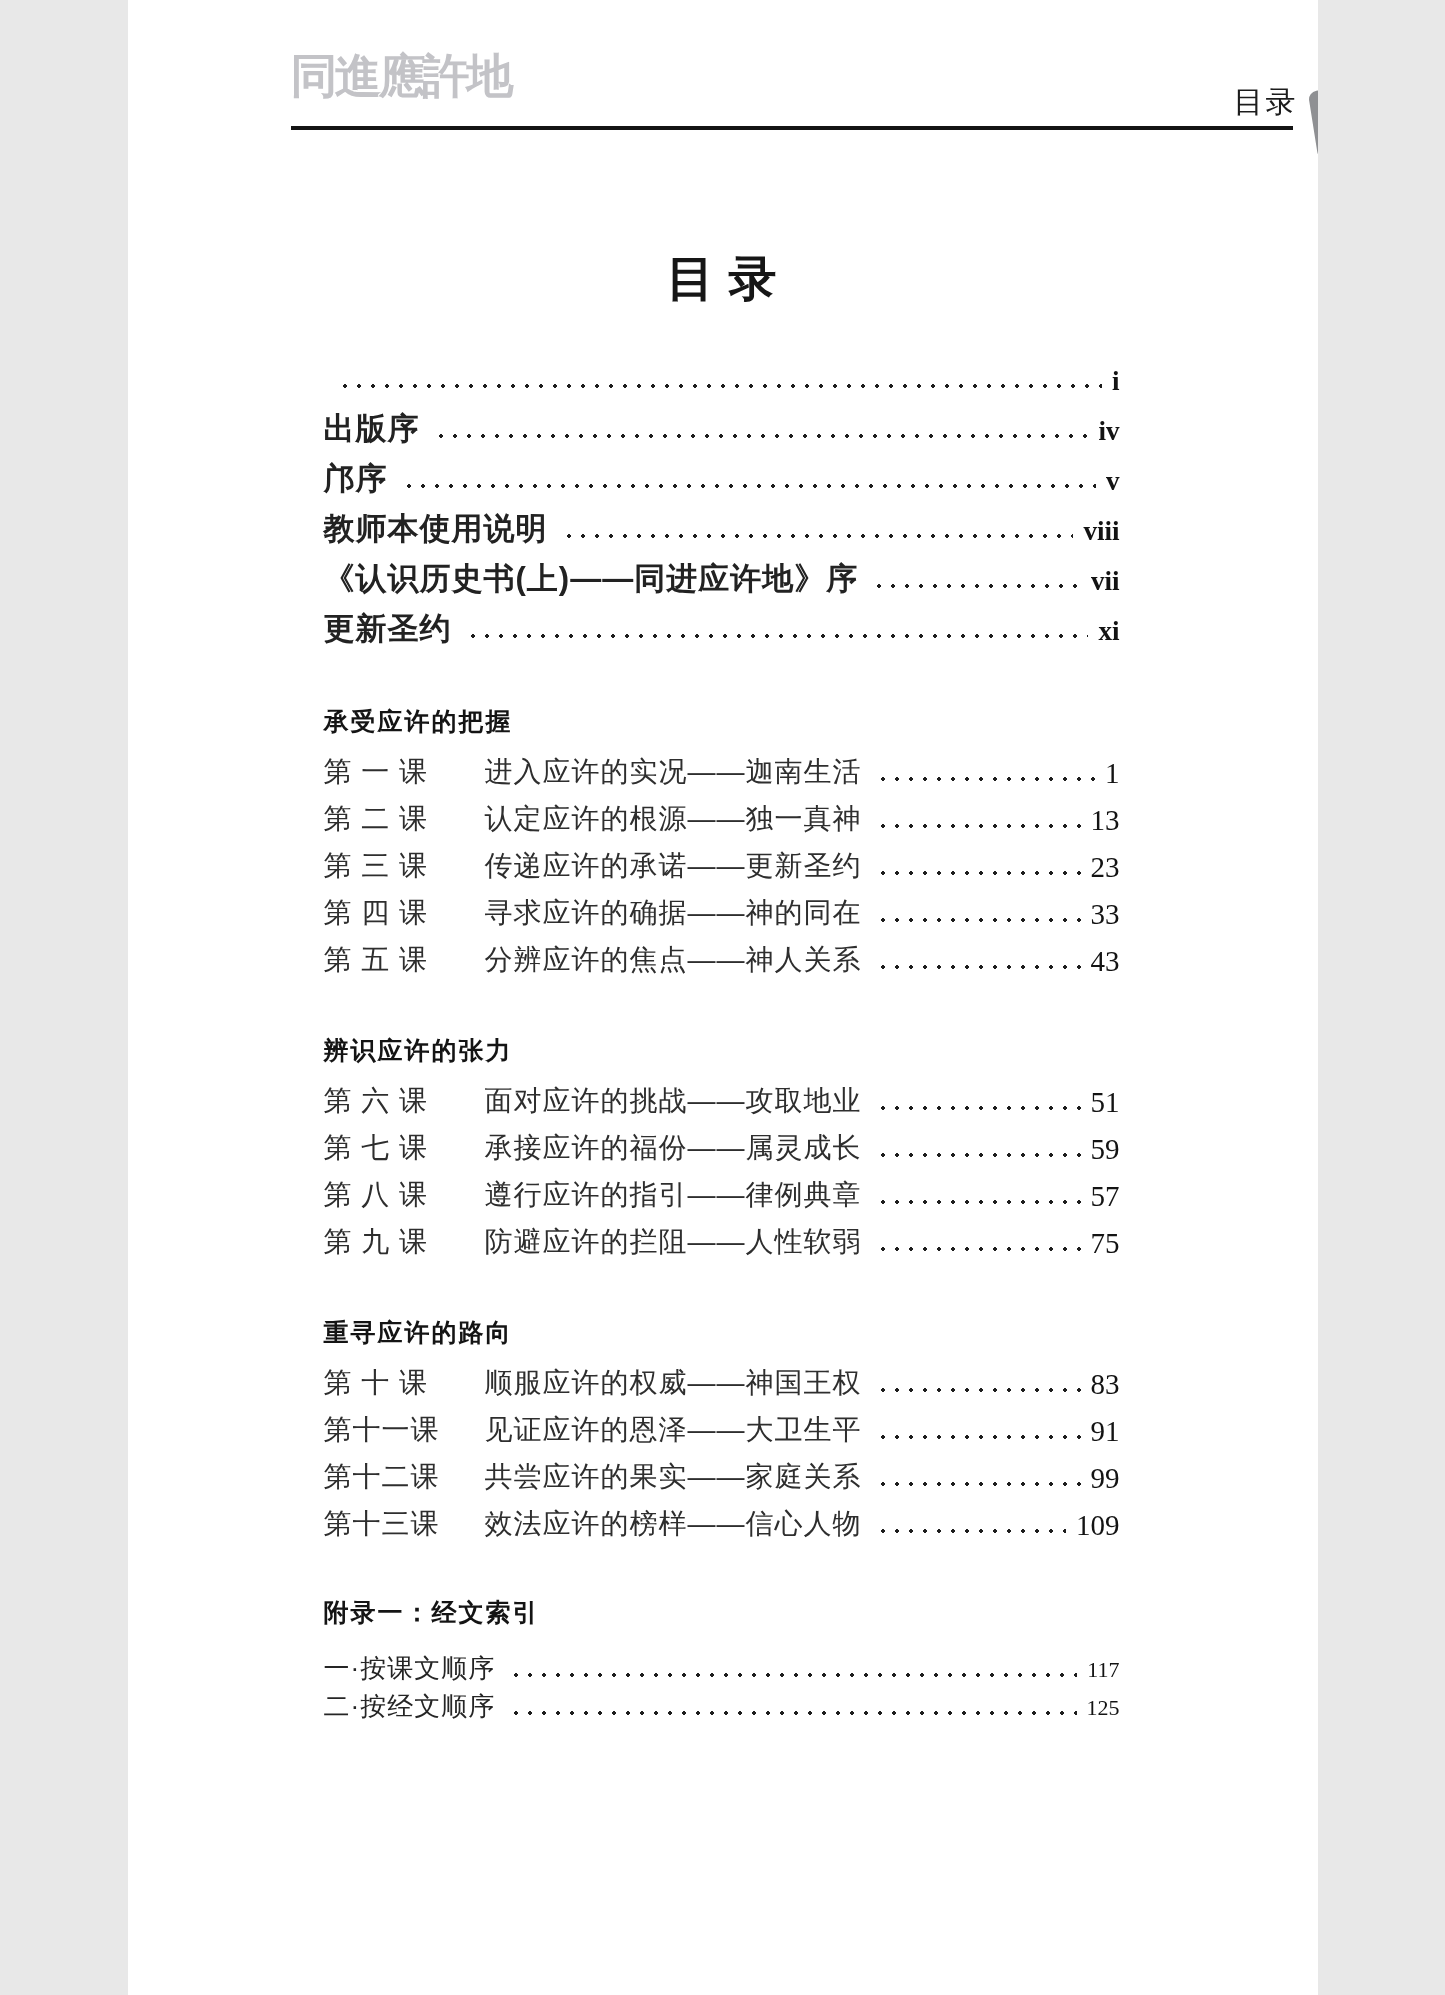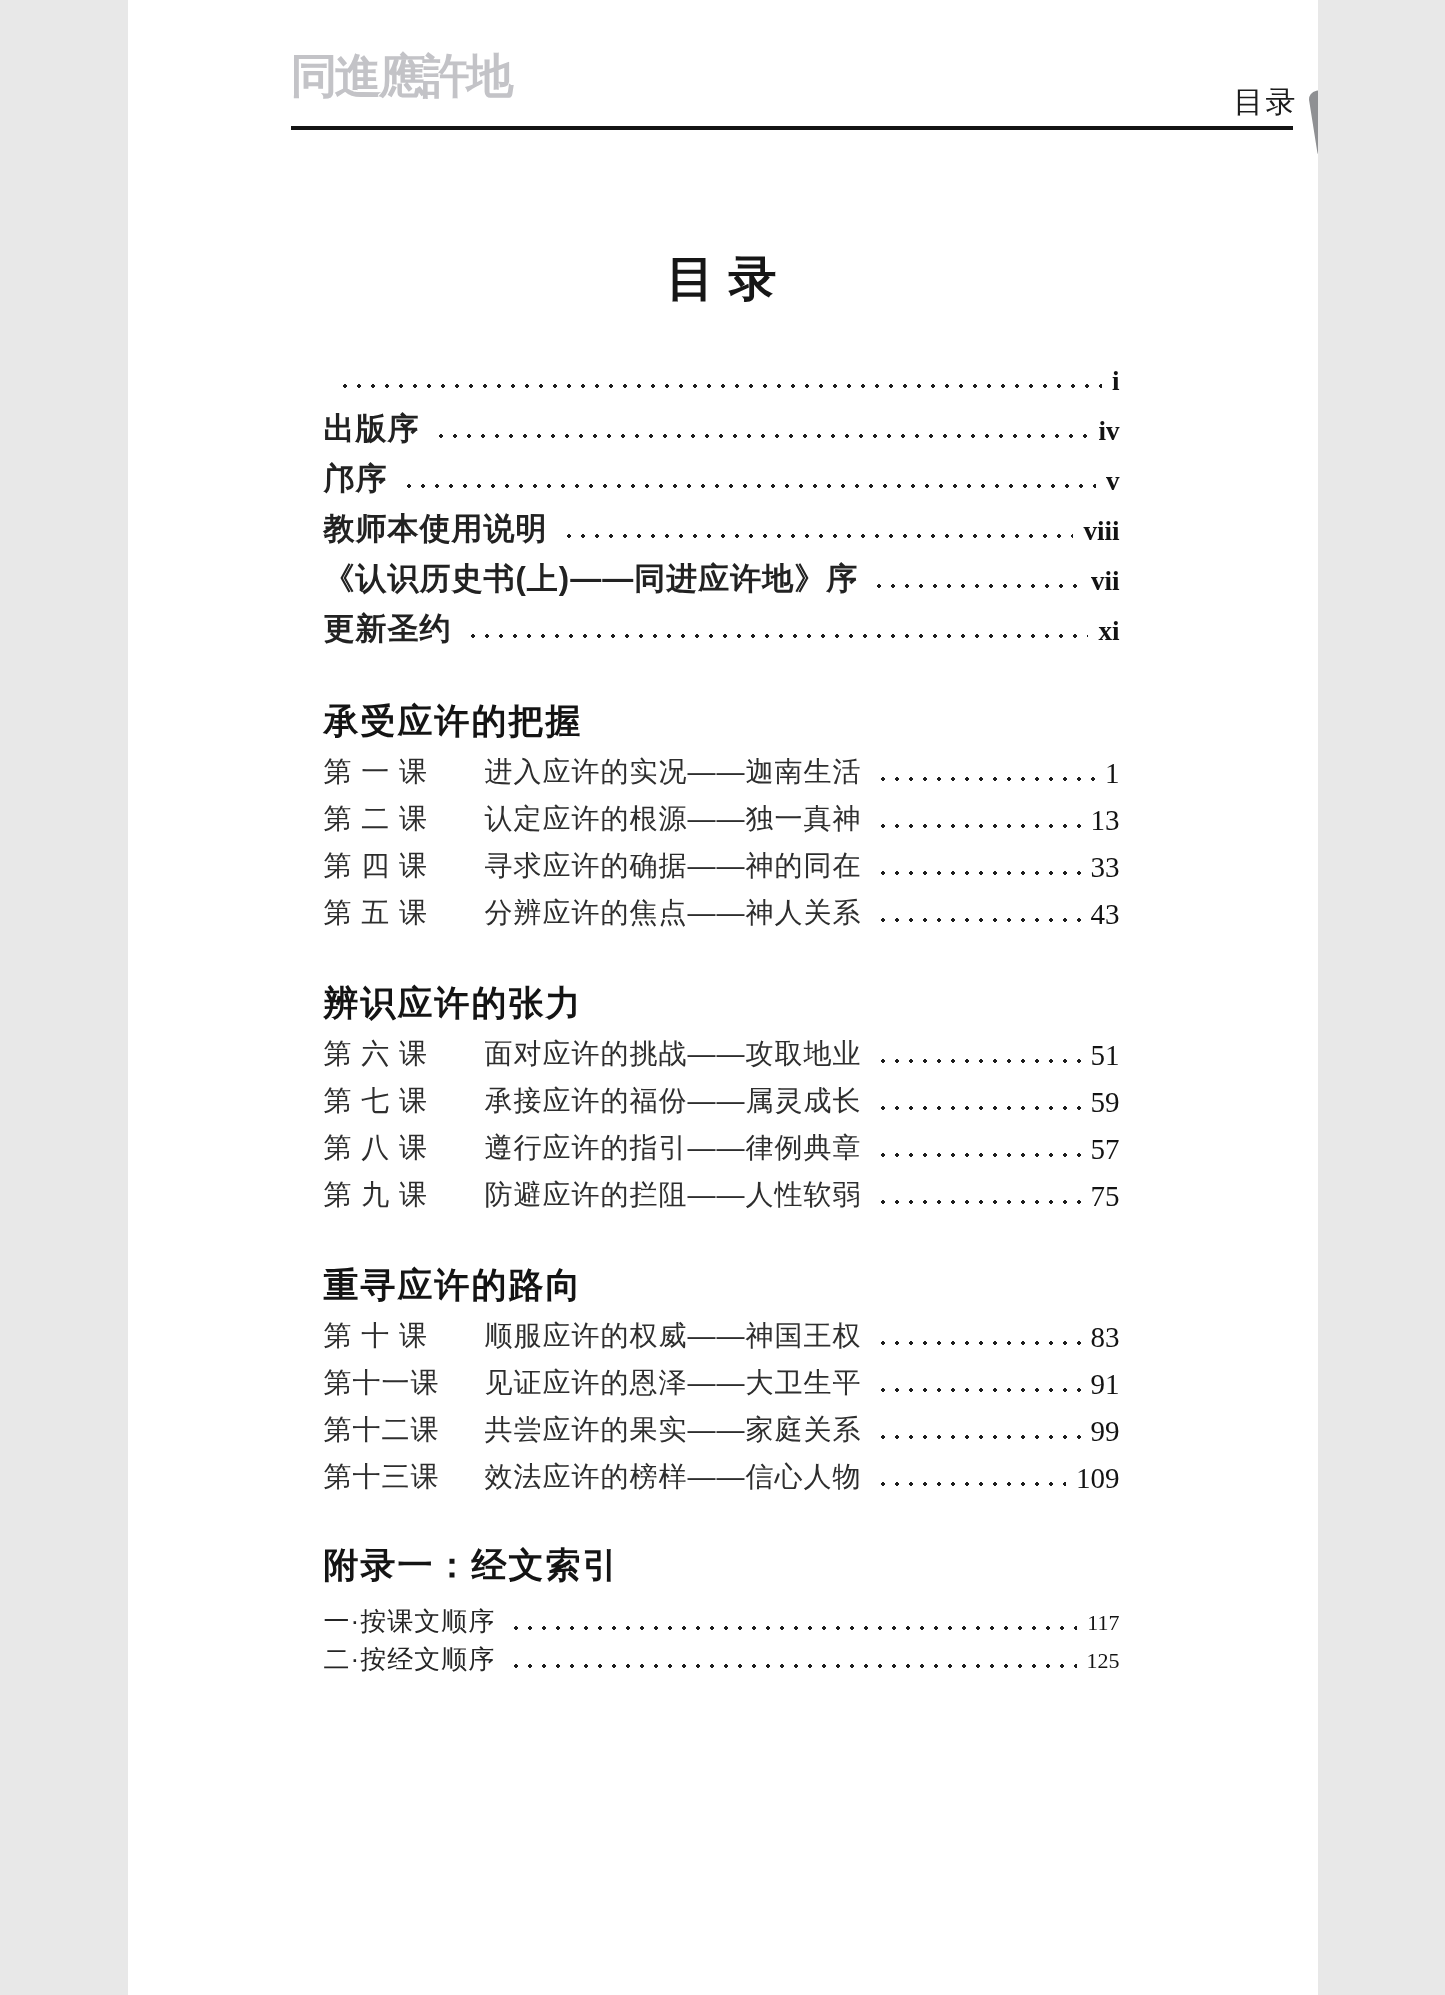--- a/index.html
+++ b/index.html
@@ -68,21 +68,21 @@
   .page-num {
     flex:0 0 auto;
     font-family:"Liberation Serif", serif;
     font-size:29px; color:#131313;
     position:relative; top:2px;
   }
   .fm-row .page-num { font-size:27px; }
 
   .section { margin-top:42px; }
   .section-heading {
-    margin:0; font-size:35px; line-height:50px;
+    margin:0; font-size:25px; line-height:50px;
     font-weight:bold; color:#141414; letter-spacing:2px;
   }
   .lesson-list { margin-top:2px; }
   .lesson-row {
     display:flex; align-items:center;
     height:47px; font-size:28px; color:#2e2e2e;
   }
   .lesson-num { flex:0 0 118px; letter-spacing:1px; }
   .lesson-title { flex:0 0 auto; margin-left:43px; letter-spacing:1px; }
 
@@ -162,20 +162,26 @@
               <span class="leader"></span>
               <span class="page-num">1</span>
             </div>
             <div class="lesson-row">
               <span class="lesson-num">第 二 课</span>
               <span class="lesson-title">认定应许的根源——独一真神</span>
               <span class="leader"></span>
               <span class="page-num">13</span>
             </div>
             <div class="lesson-row">
+              <span class="lesson-num">第 三 课</span>
+              <span class="lesson-title">传递应许的承诺——更新圣约</span>
+              <span class="leader"></span>
+              <span class="page-num">23</span>
+            </div>
+            <div class="lesson-row">
               <span class="lesson-num">第 四 课</span>
               <span class="lesson-title">寻求应许的确据——神的同在</span>
               <span class="leader"></span>
               <span class="page-num">33</span>
             </div>
             <div class="lesson-row">
               <span class="lesson-num">第 五 课</span>
               <span class="lesson-title">分辨应许的焦点——神人关系</span>
               <span class="leader"></span>
               <span class="page-num">43</span>

